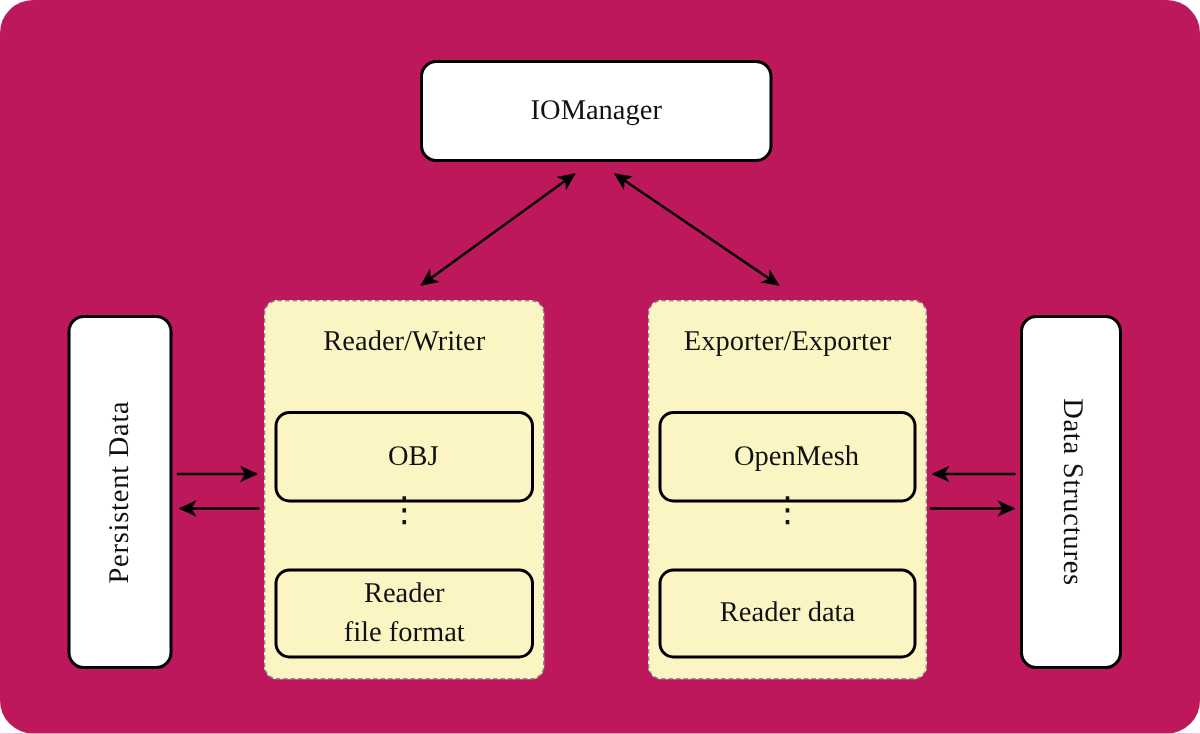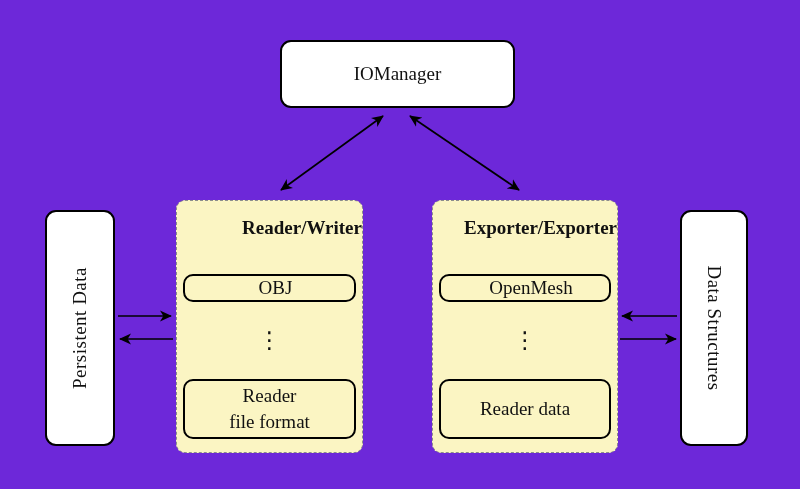--- a/index.html
+++ b/index.html
@@ -5,22 +5,23 @@
   * { margin: 0; padding: 0; box-sizing: border-box; }
   html, body { background: #ffffff; }
   body {
     font-family: "Liberation Serif", "DejaVu Serif", serif;
     color: #111111;
   }
   .canvas {
     position: relative;
     width: 800px;
     height: 489px;
-    background: #6d28d9;
+    background: #be185d;
     overflow: hidden;
+    border-radius: 22px;
   }
   .arrows {
     position: absolute;
     left: 0; top: 0;
     width: 800px; height: 489px;
     pointer-events: none;
   }
   
   .node {
     position: absolute;
@@ -58,39 +59,38 @@
     background: #fbf5c3;
     border: 1.4px dashed #8c8c8c;
     border-radius: 9px;
   }
   .group-rw { left: 176px; width: 187px; }
   .group-ie { left: 432px; width: 186px; }
   .group-title {
     position: absolute;
     top: 16px;
     left: 0; right: 0;
-    text-align: right;
+    text-align: center;
     font-size: 19px;
-    font-weight: bold;
   }
   .inner-node {
     position: absolute;
     left: 6px; right: 6px;
     background: #fbf5c3;
     border: 2.4px solid #000000;
     border-radius: 10px;
     display: flex;
     flex-direction: column;
     align-items: center;
     justify-content: center;
     font-size: 19px;
     line-height: 1.35;
     text-align: center;
   }
-  .inner-first { top: 73px;  height: 28px; padding-left: 12px; }
+  .inner-first { top: 73px;  height: 61px; padding-left: 12px; }
   .inner-last  { top: 178px; height: 60px; }
   .dots {
     position: absolute;
     top: 128px;
     left: 0; right: 0;
     text-align: center;
     font-size: 23px;
     line-height: 1;
     font-family: "DejaVu Sans", "DejaVu Serif", sans-serif;
     color: #111111;

